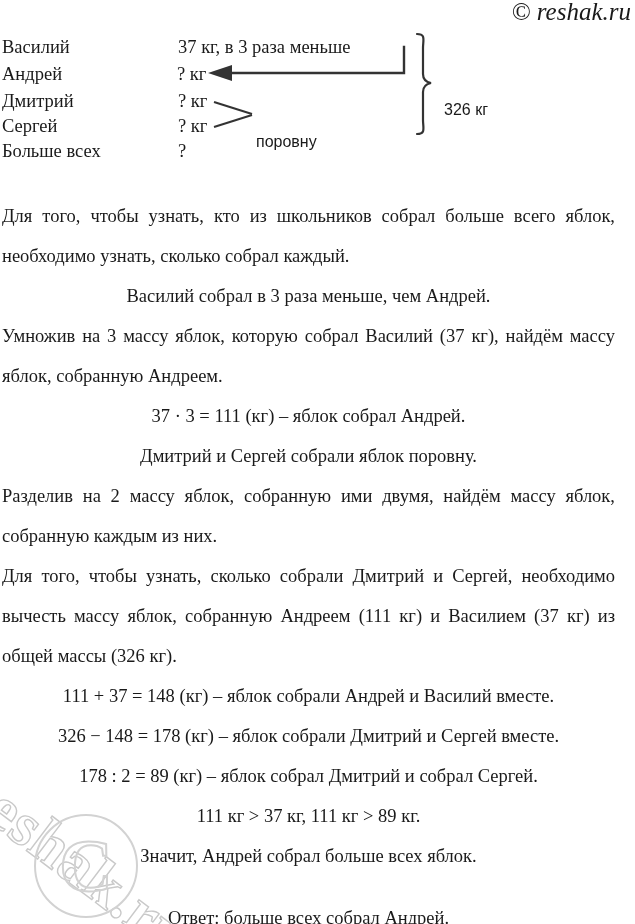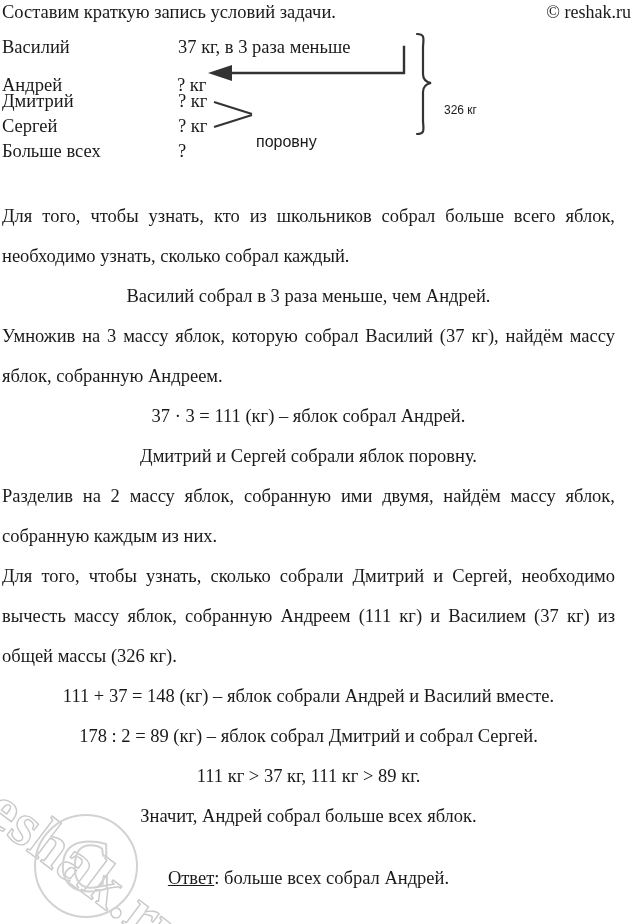--- a/index.html
+++ b/index.html
@@ -29,23 +29,24 @@
     left: 2px;
     top: 0px;
     font-size: 18.5px;
     line-height: 24px;
     white-space: nowrap;
   }
   .header-credit {
     position: absolute;
     right: 4px;
     top: 0px;
-    font-size: 18px;
+    font-size: 25px;
     line-height: 24px;
     white-space: nowrap;
+    font-style: italic;
   }
 
   
   .schema {
     position: absolute;
     left: 0;
     top: 30px;
     width: 569px;
     height: 145px;
   }
@@ -57,42 +58,42 @@
     white-space: nowrap;
   }
   .schema-value {
     position: absolute;
     font-size: 18.5px;
     line-height: 22px;
     white-space: nowrap;
     margin-left: 6px;
   }
   .r1 { top: 6px; }
-  .r2 { top: 44px; }
+  .r2 { top: 33px; }
   .r3 { top: 60px; }
   .r4 { top: 85px; }
   .r5 { top: 110px; text-align: right; }
 
   .v-col  { left: 172px; }
   .v-colq { left: 171px; }
   .v-colq2{ left: 172px; }
 
   .schema-svg {
     position: absolute;
     left: 0;
     top: 0;
     width: 635px;
     height: 145px;
   }
   .label-total {
     position: absolute;
     left: 444px;
     top: 70px;
     font-family: "Liberation Sans", "DejaVu Sans", sans-serif;
-    font-size: 12px;
+    font-size: 16px;
     line-height: 20px;
     white-space: nowrap;
   }
   .label-equal {
     position: absolute;
     left: 256px;
     top: 102px;
     font-family: "Liberation Sans", "DejaVu Sans", sans-serif;
     font-size: 16px;
     line-height: 20px;
@@ -168,21 +169,20 @@
     font-weight: bold;
     color: transparent;
     -webkit-text-stroke: 2px #d2d2d2;
     line-height: 1;
   }
 </style>
 </head>
 <body>
 
 <div class="header">
-  <div class="header-title">Составим краткую запись условий задачи.</div>
   <div class="header-credit">© reshak.ru</div>
 </div>
 
 <div class="schema">
 
   <div class="schema-name r1">Василий</div>
   <div class="schema-name r2">Андрей</div>
   <div class="schema-name r3">Дмитрий</div>
   <div class="schema-name r4">Сергей</div>
   <div class="schema-name r5">Больше всех</div>
@@ -222,20 +222,21 @@
 
 <div class="body">
   <p class="para last-justify">Для того, чтобы узнать, кто из школьников собрал больше всего яблок, необходимо узнать, сколько собрал каждый.</p>
   <p class="para plain">Василий собрал в 3 раза меньше, чем Андрей.</p>
   <p class="para last-justify">Умножив на 3 массу яблок, которую собрал Василий (37 кг), найдём массу яблок, собранную Андреем.</p>
   <p class="para plain">37 · 3 = 111 (кг) – яблок собрал Андрей.</p>
   <p class="para plain">Дмитрий и Сергей собрали яблок поровну.</p>
   <p class="para last-justify">Разделив на 2 массу яблок, собранную ими двумя, найдём массу яблок, собранную каждым из них.</p>
   <p class="para last-justify">Для того, чтобы узнать, сколько собрали Дмитрий и Сергей, необходимо вычесть массу яблок, собранную Андреем (111 кг) и Василием (37 кг) из общей массы (326 кг).</p>
   <p class="para plain">111 + 37 = 148 (кг) – яблок собрали Андрей и Василий вместе.</p>
+  <p class="para plain">326 − 148 = 178 (кг) – яблок собрали Дмитрий и Сергей вместе.</p>
   <p class="para plain">178 : 2 = 89 (кг) – яблок собрал Дмитрий и собрал Сергей.</p>
   <p class="para plain">111 кг &gt; 37 кг,  111 кг &gt; 89 кг.</p>
   <p class="para plain">Значит, Андрей собрал больше всех яблок.</p>
   <p class="para plain" style="margin-top:22px;"><span class="u">Ответ</span><span>: больше всех собрал Андрей.</span></p>
 </div>
 
 <div class="watermark">
   <div class="wm-text">reshak.ru</div>
   <div class="wm-c"></div>
 </div>

